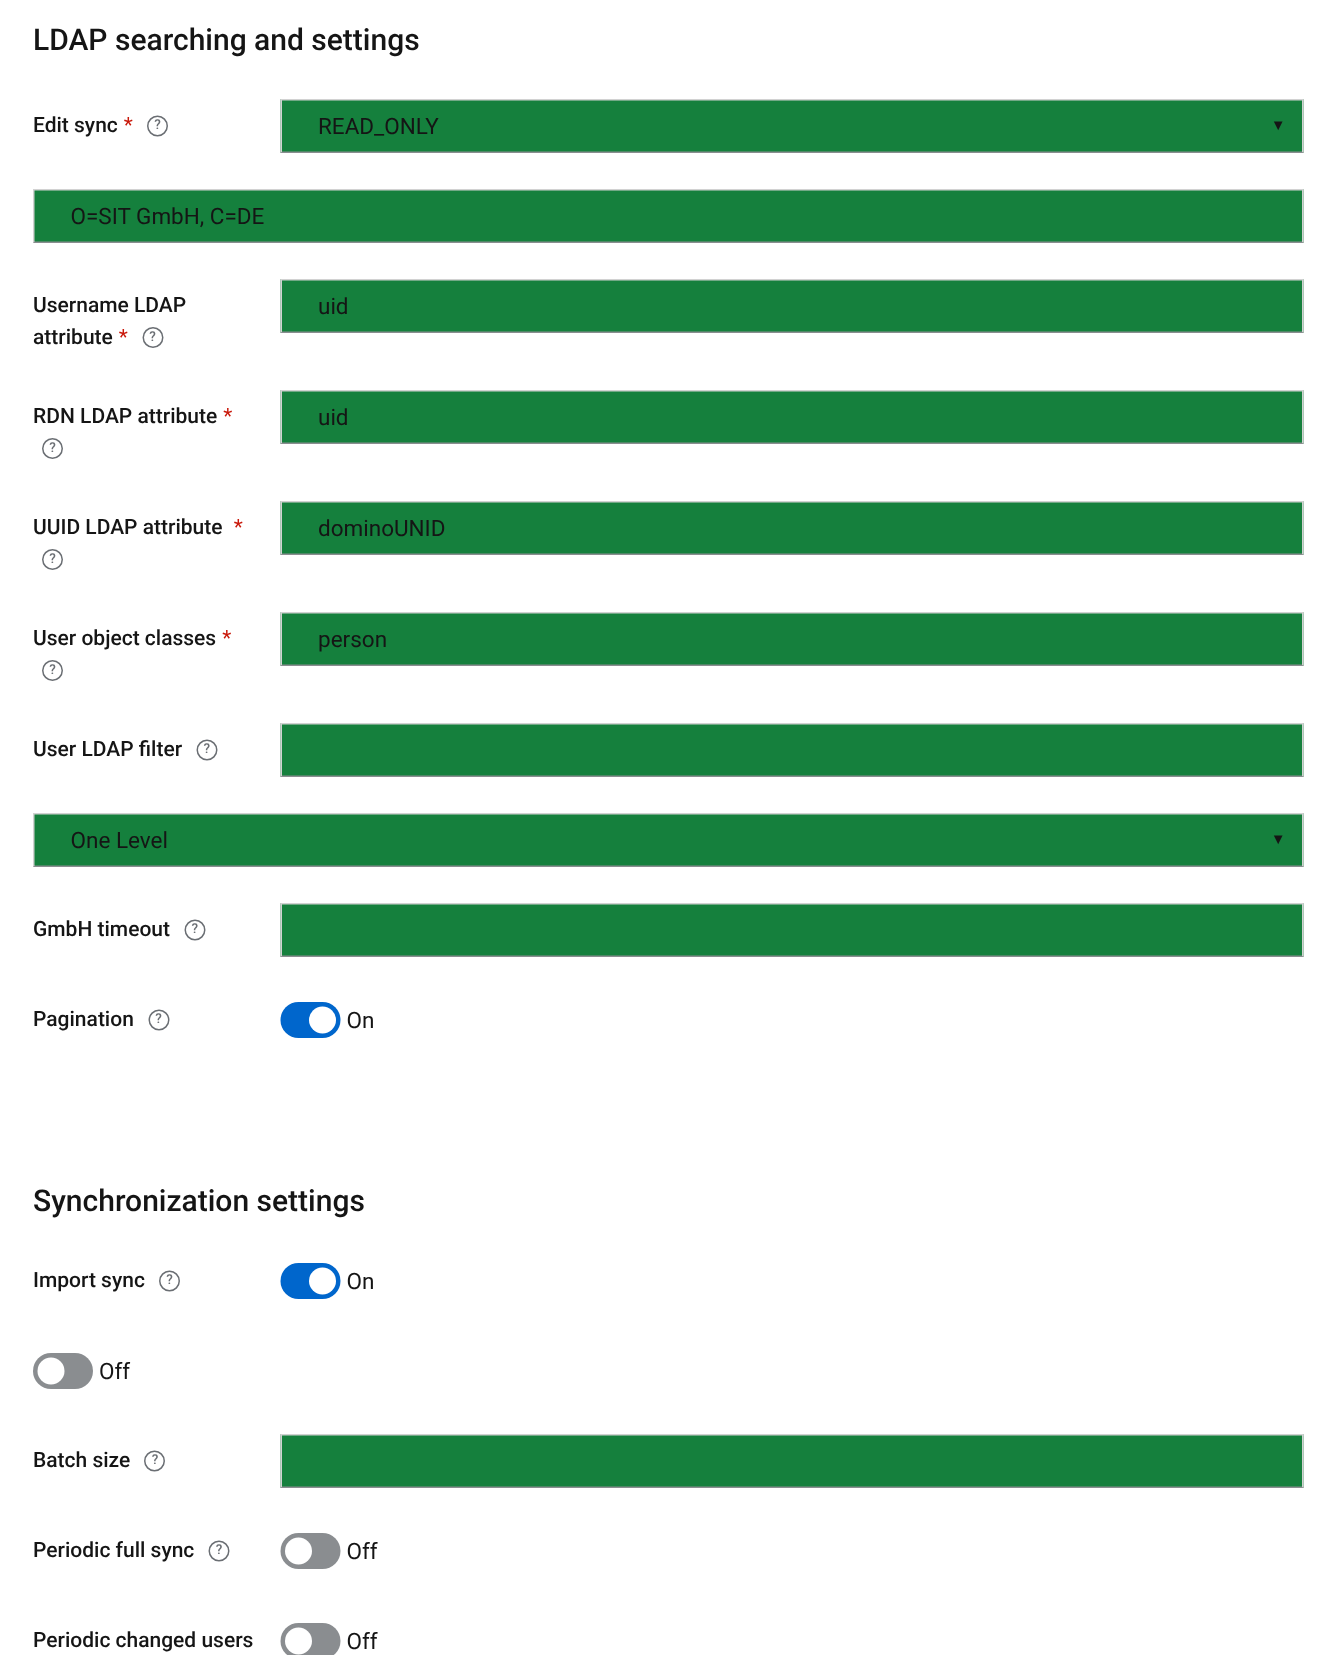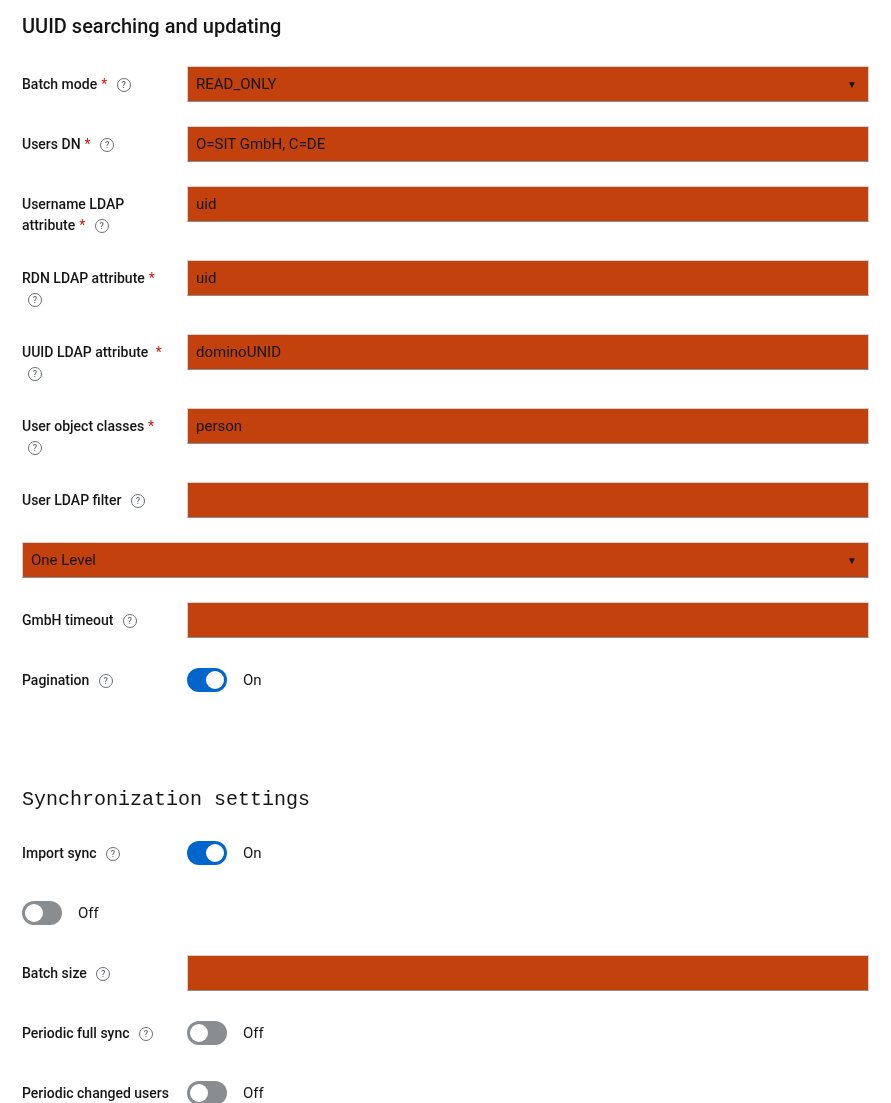--- a/index.html
+++ b/index.html
@@ -12,21 +12,20 @@
   }
   .section-title {
     font-size: 20px;
     font-weight: 500;
     margin-bottom: 28px;
     color: #151515;
   }
   .section-title.second {
     margin-top: 90px;
     margin-bottom: 24px;
-    font-family: Liberation Mono, monospace;
   }
   .form-row {
     display: flex;
     align-items: flex-start;
     margin-bottom: 24px;
   }
   .label-col {
     width: 165px;
     flex-shrink: 0;
     padding-top: 8px;
@@ -57,22 +56,22 @@
     cursor: pointer;
   }
   .control-col {
     flex: 1;
   }
   .text-input, .select-input {
     width: 100%;
     height: 36px;
     border: 1px solid #d2d2d2;
     border-bottom: 1px solid #8a8d90;
-    background: #c2410c;
-    padding: 0 8px;
+    background: #15803d;
+    padding: 0 24px;
     font-size: 15px;
     color: #151515;
     font-family: inherit;
     outline: none;
   }
   .select-wrap {
     position: relative;
   }
   .select-input {
     appearance: none;
@@ -107,48 +106,44 @@
     position: absolute;
     width: 18px;
     height: 18px;
     background: #fff;
     border-radius: 50%;
     top: 3px;
   }
   .toggle.on .knob { left: 19px; }
   .toggle.off .knob { left: 3px; }
   .toggle-label {
-    margin-left: 16px;
+    margin-left: 4px;
     font-size: 15px;
     color: #151515;
   }
 </style>
 </head>
 <body>
 
-<div class="section-title">UUID searching and updating</div>
-
-<div class="form-row">
-  <div class="label-col">
-    <span class="label-text">Batch mode</span><span class="required">*</span>
+<div class="section-title">LDAP searching and settings</div>
+
+<div class="form-row">
+  <div class="label-col">
+    <span class="label-text">Edit sync</span><span class="required">*</span>
     <span class="help-icon">?</span>
   </div>
   <div class="control-col">
     <div class="select-wrap">
       <input class="select-input" readonly="" value="READ_ONLY" style="">
       <span class="caret">▼</span>
     </div>
   </div>
 </div>
 
 <div class="form-row">
-  <div class="label-col">
-    <span class="label-text">Users DN</span><span class="required">*</span>
-    <span class="help-icon">?</span>
-  </div>
   <div class="control-col">
     <input class="text-input" value="O=SIT GmbH, C=DE" style="">
   </div>
 </div>
 
 <div class="form-row">
   <div class="label-col">
     <span class="label-text">Username LDAP attribute</span><span class="required">*</span>
     <span class="help-icon">?</span>
   </div>

